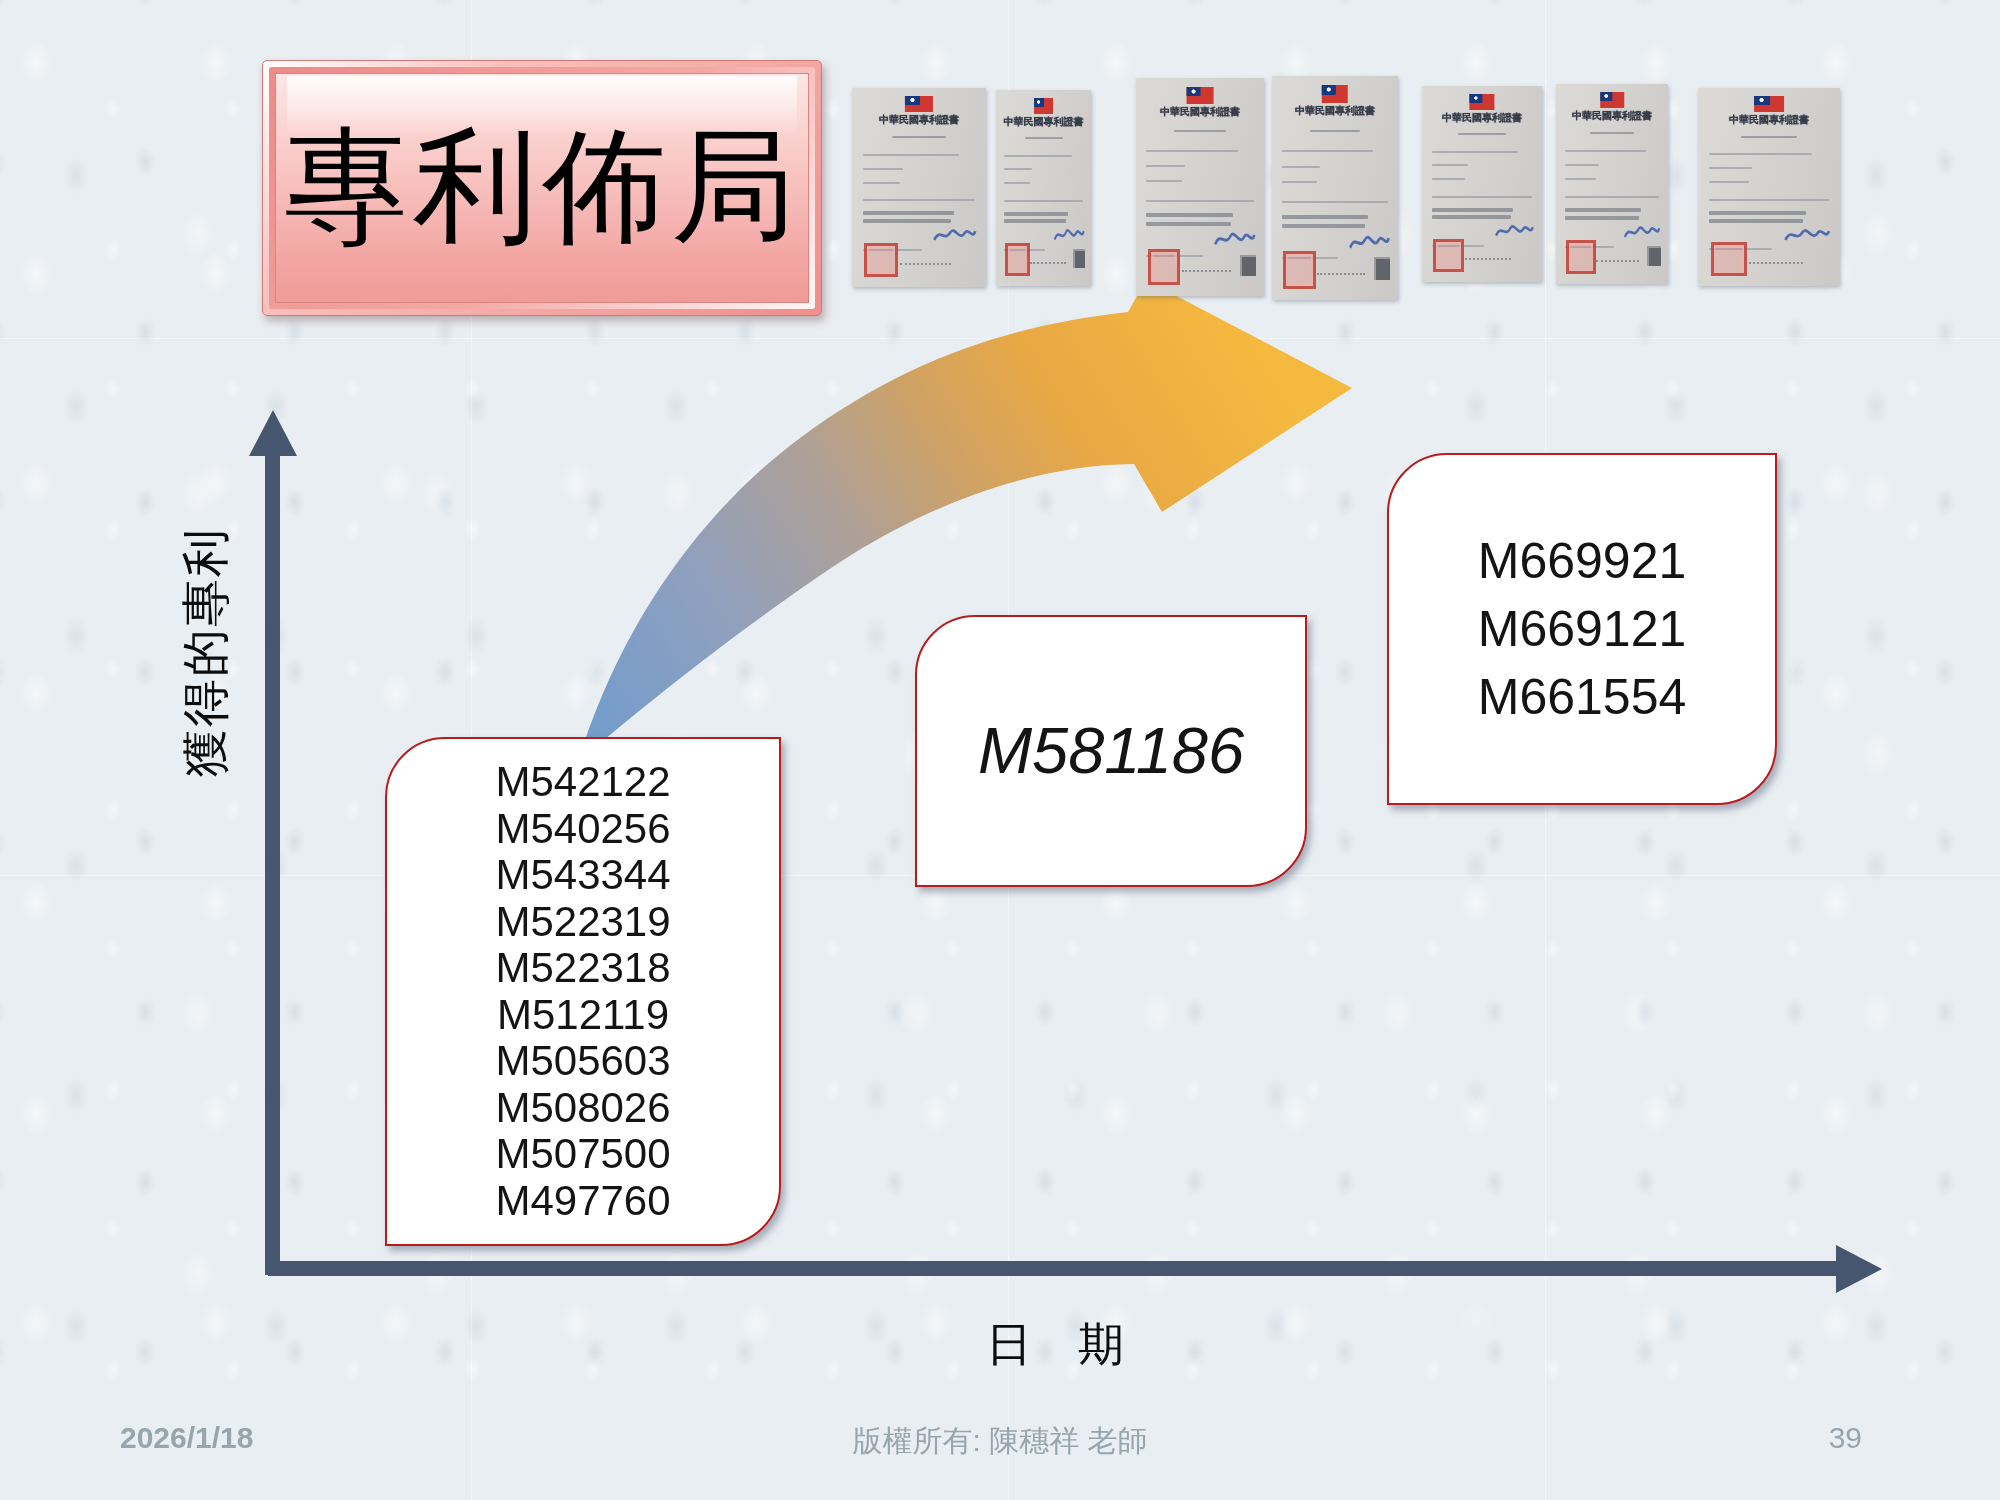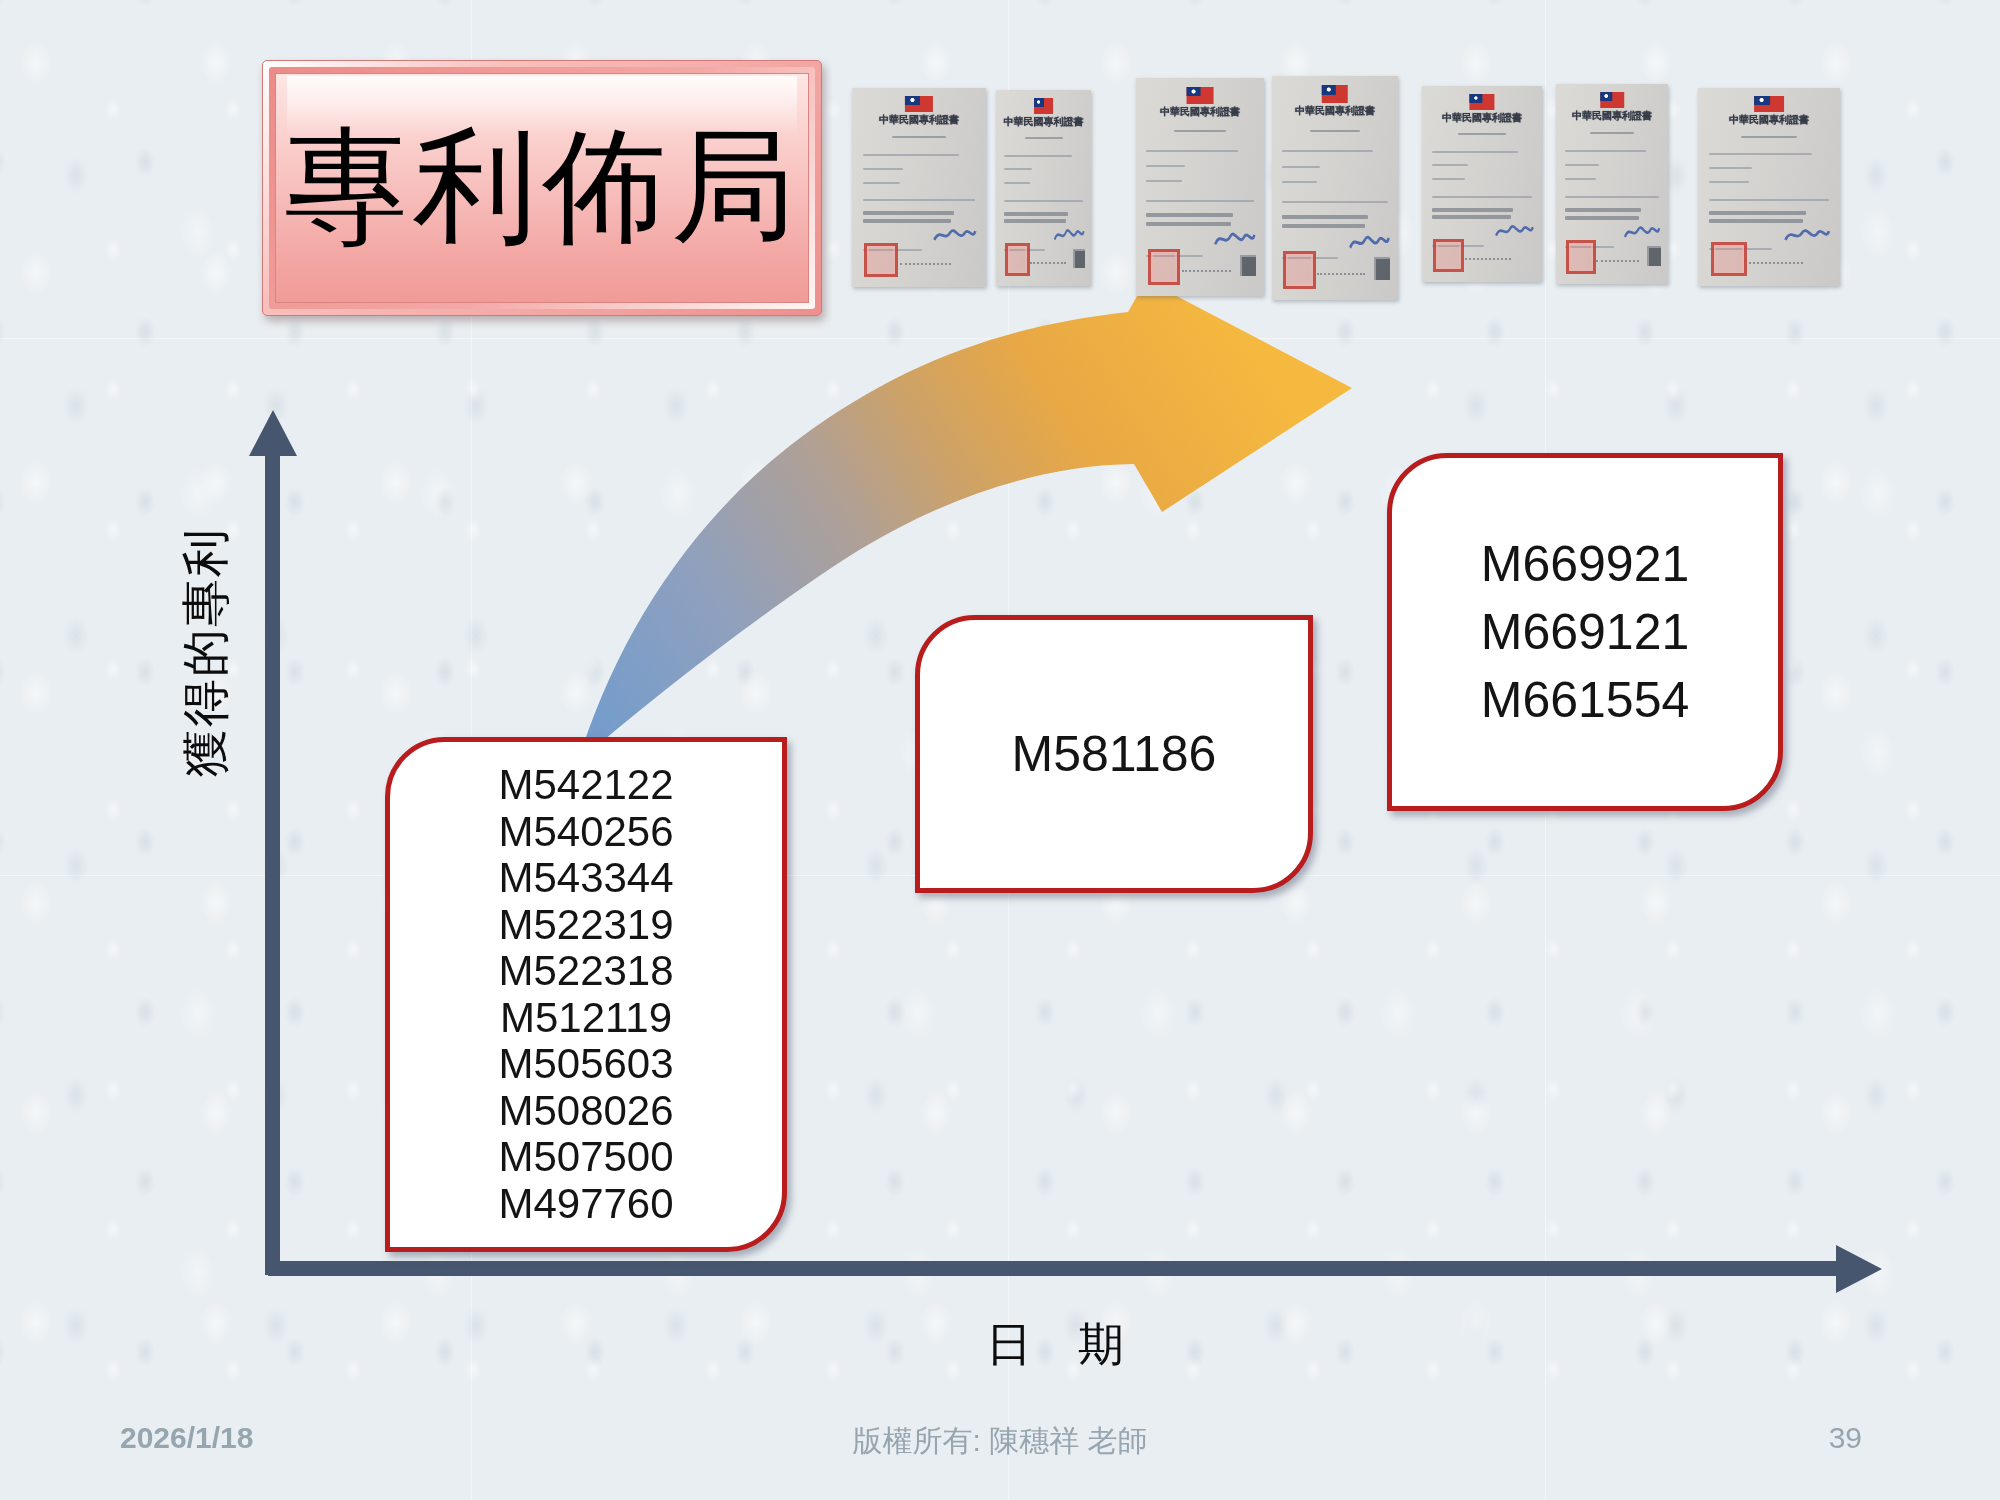--- a/index.html
+++ b/index.html
@@ -68,29 +68,29 @@
   #y-arrowhead { left:249px; top:410px;
     border-left:24px solid transparent; border-right:24px solid transparent; border-bottom:46px solid #45566E; }
   #x-arrowhead { left:1836px; top:1245px;
     border-top:24px solid transparent; border-bottom:24px solid transparent; border-left:46px solid #45566E; }
   #y-label { position:absolute; left:206px; top:652px; transform:translate(-50%,-50%) rotate(-90deg);
     white-space:nowrap; font-family:"Liberation Serif", serif; font-size:48px; color:#0c0c0c; letter-spacing:2px; }
   #x-label { position:absolute; left:1055px; top:1345px; transform:translate(-50%,-50%);
     white-space:nowrap; font-family:"Liberation Serif", serif; font-size:46px; color:#0c0c0c; }
 
   
-  .patent-box { position:absolute; background:#fff; border:5px solid #b91c1c;
+  .patent-box { position:absolute; background:#fff; border:2px solid #b91c1c;
     border-radius:60px 0 60px 0; box-shadow:4px 5px 7px rgba(100,110,130,.5);
     display:flex; flex-direction:column; justify-content:center; align-items:center; }
   #group-0 { left:385px; top:737px; width:392px; height:505px; }
   #group-1 { left:915px; top:615px; width:388px; height:268px; }
   #group-2 { left:1387px; top:453px; width:386px; height:348px; }
   .patent-num { font-family:"Liberation Sans", sans-serif; color:#141414; text-align:center; }
   #group-0 .patent-num { font-size:42px; line-height:46.5px; }
-  #group-1 .patent-num { font-size:50px; line-height:62px; }
+  #group-1 .patent-num { font-size:65px; line-height:62px;font-style:italic; }
   #group-2 .patent-num { font-size:50px; line-height:68px; }
 
   
   #growth-arrow { position:absolute; left:0; top:0; pointer-events:none; }
 
   
   .footer-text { position:absolute; top:1421px; font-size:30px; color:#97A5AF; }
   #f-date { left:120px;font-weight:bold; }
   #f-copy { left:0; width:2000px; text-align:center; }
   #f-page { right:138px; }

